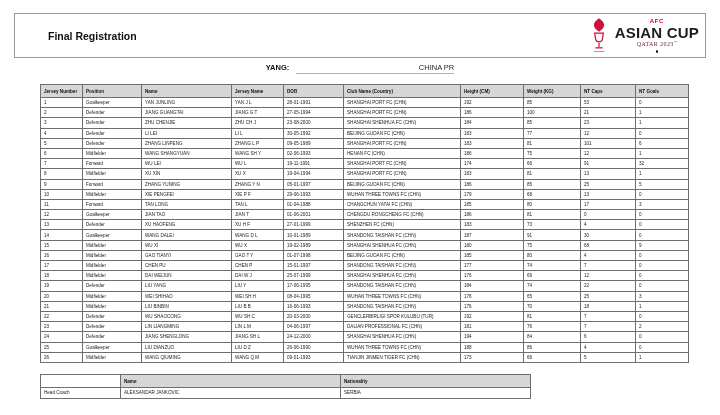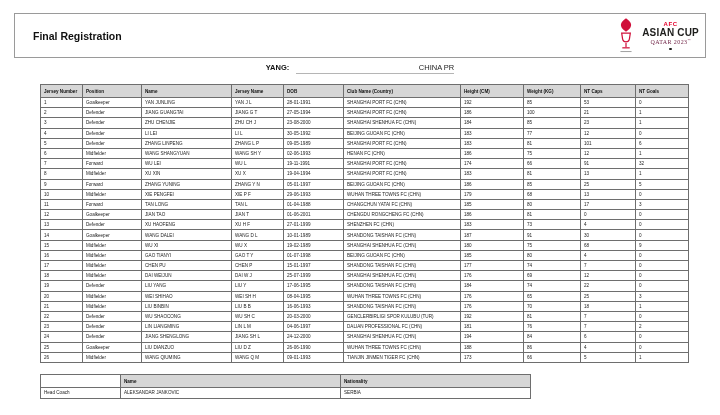--- a/index.html
+++ b/index.html
@@ -2,27 +2,27 @@
 <html><head>
 <meta charset="utf-8">
 <style>
   html,body{margin:0;padding:0;background:#ffffff;}
   .page{position:relative;width:720px;height:415px;background:#ffffff;overflow:hidden;
         font-family:"Liberation Sans",sans-serif;color:#1a1a1a;}
 
   
   .header-box{position:absolute;left:14px;top:13px;width:692px;height:45px;
               border:1px solid #9a9a9a;box-sizing:border-box;background:#fff;}
-  .doc-title{position:absolute;left:18px;top:50%;transform:translateY(-50%);
+  .doc-title{position:absolute;left:33px;top:50%;transform:translateY(-50%);
              font-size:10.5px;font-weight:bold;color:#111;}
   .logo{position:absolute;right:6px;top:2px;height:39px;display:flex;align-items:center;}
   .logo-emblem{width:26px;height:37px;margin-right:3px;}
   .logo-text{display:flex;flex-direction:column;align-items:center;line-height:1;}
   .logo-afc{font-size:6px;font-weight:bold;color:#e4002b;letter-spacing:.6px;}
-  .logo-asiancup{font-size:10px;font-weight:bold;color:#1d1d1b;letter-spacing:.2px;margin-top:1px;}
+  .logo-asiancup{font-size:15px;font-weight:bold;color:#1d1d1b;letter-spacing:.2px;margin-top:1px;}
   .logo-qatar{font-family:"Liberation Serif",serif;font-size:6px;color:#6d1f42;margin-top:1px;letter-spacing:.4px;}
   .logo-qatar sup{font-size:3px;}
   .logo-dot{width:2.5px;height:2.5px;background:#1d1d1b;border-radius:50%;margin-top:3px;}
 
   
   .team-line{position:absolute;top:63px;left:0;width:100%;text-align:center;font-size:7.5px;}
   .team-label{font-weight:bold;color:#111;margin-right:7px;}
   .team-value{display:inline-block;width:155px;text-align:right;padding:0 0 1px 3px;
               border-bottom:1px solid #b5b5b5;color:#222;}
 

